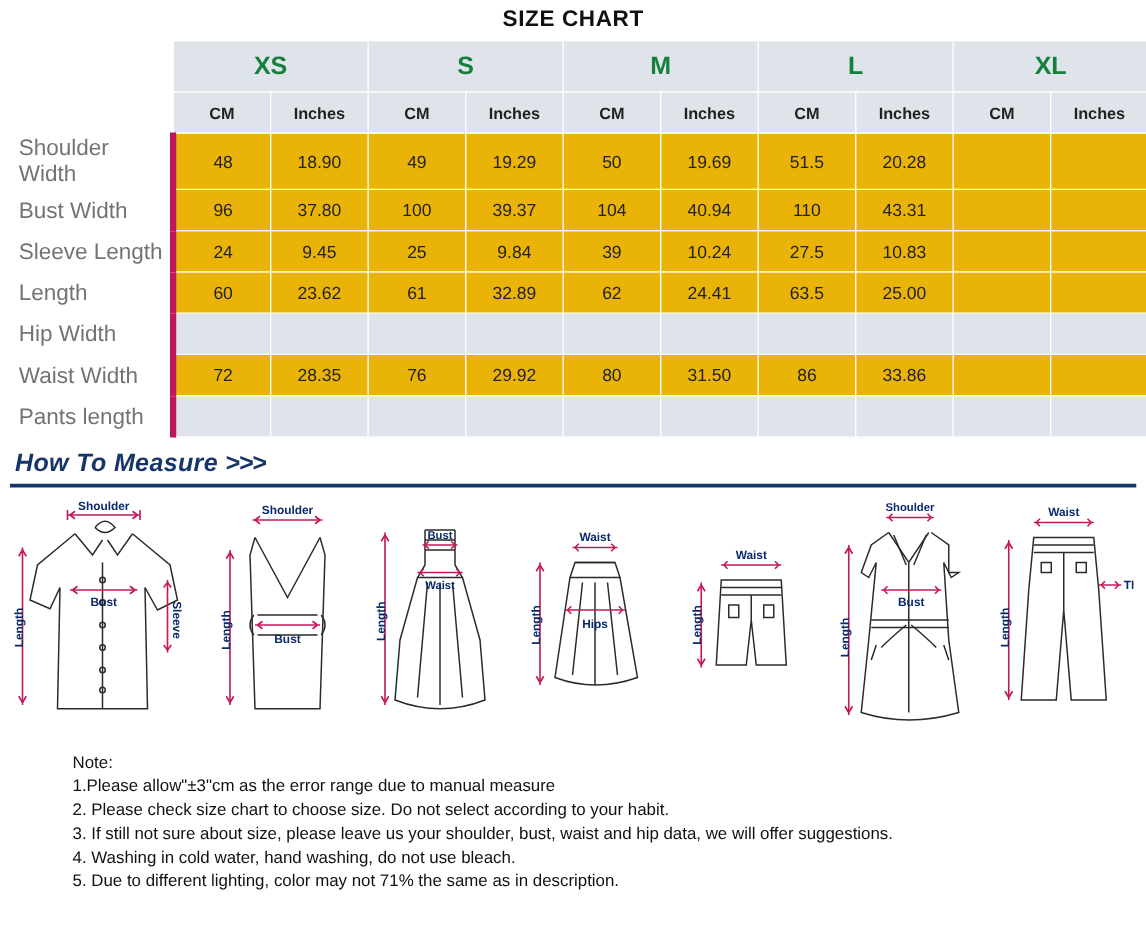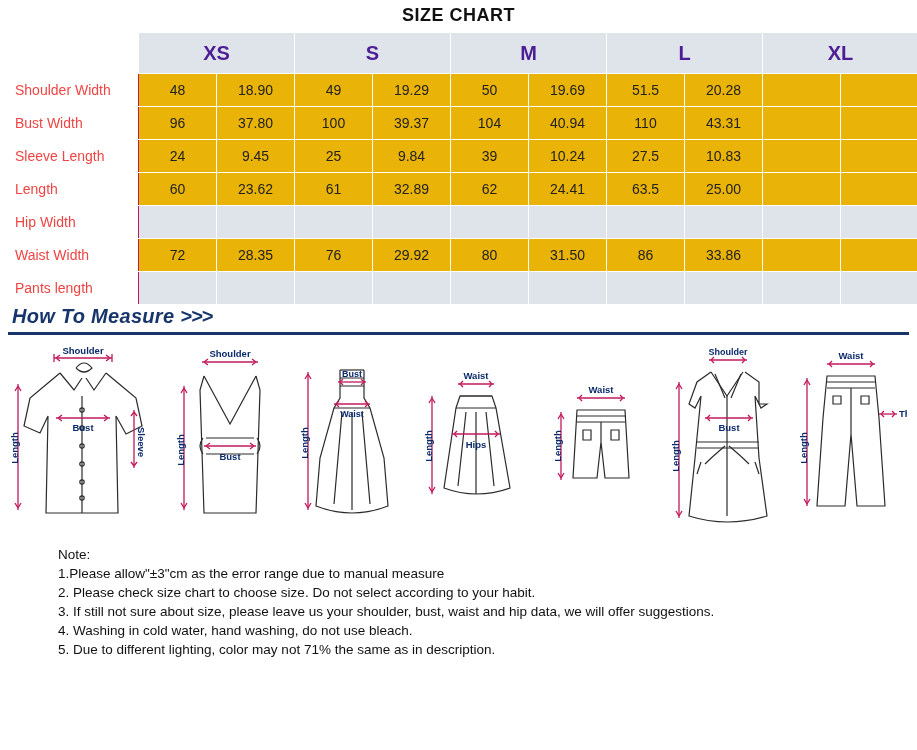--- a/index.html
+++ b/index.html
@@ -40,55 +40,56 @@
     text-align: center;
     vertical-align: middle;
     font-size: 14px;
     background: #dfe4ea;
     color: #222222;
   }
   table.size-chart tr.size-head td {
     height: 38px;
     font-size: 20px;
     font-weight: bold;
-    color: #4c1d95;
+    color: #15803d;
   }
   table.size-chart tr.size-head td.corner {
     background: #ffffff;
     border-left: 1px solid #ffffff;
   }
   table.size-chart tr.unit-head td {
     height: 30px;
     font-size: 13px;
     font-weight: bold;
     color: #222222;
   }
   table.size-chart tr.unit-head td.corner {
     background: #ffffff;
   }
   table.size-chart td.rowlabel {
     background: #ffffff;
     text-align: left;
     padding-left: 14px;
-    font-size: 14px;
-    color: #ef4444;
-    border-right: 1px solid #be185d;
+    font-size: 18px;
+    color: #737373;
+    border-right: 5px solid #be185d;
   }
   table.size-chart td.val {
     background: #eab308;
   }
   table.size-chart td.empty {
     background: #dfe4ea;
   }
   .col-label { width: 138px; }
   .col-cm { width: 78px; }
   .col-in { width: 78px; }
 
   
   .howto-wrap {
+    margin-top: 10px;
     padding: 0 8px;
   }
   .howto-title {
     font-size: 20px;
     font-weight: bold;
     font-style: italic;
     color: #17356b;
     letter-spacing: 0.3px;
     padding-left: 4px;
   }
@@ -144,20 +145,33 @@
     </colgroup>
     <tbody>
       <tr class="size-head">
         <td class="corner"></td>
         <td colspan="2">XS</td>
         <td colspan="2">S</td>
         <td colspan="2">M</td>
         <td colspan="2">L</td>
         <td colspan="2">XL</td>
       </tr>
+      <tr class="unit-head">
+        <td class="corner"></td>
+        <td>CM</td>
+        <td>Inches</td>
+        <td>CM</td>
+        <td>Inches</td>
+        <td>CM</td>
+        <td>Inches</td>
+        <td>CM</td>
+        <td>Inches</td>
+        <td>CM</td>
+        <td>Inches</td>
+      </tr>
 
       <tr>
         <td class="rowlabel">Shoulder Width</td>
         <td class="val">48</td>
         <td class="val">18.90</td>
         <td class="val">49</td>
         <td class="val">19.29</td>
         <td class="val">50</td>
         <td class="val">19.69</td>
         <td class="val">51.5</td>

